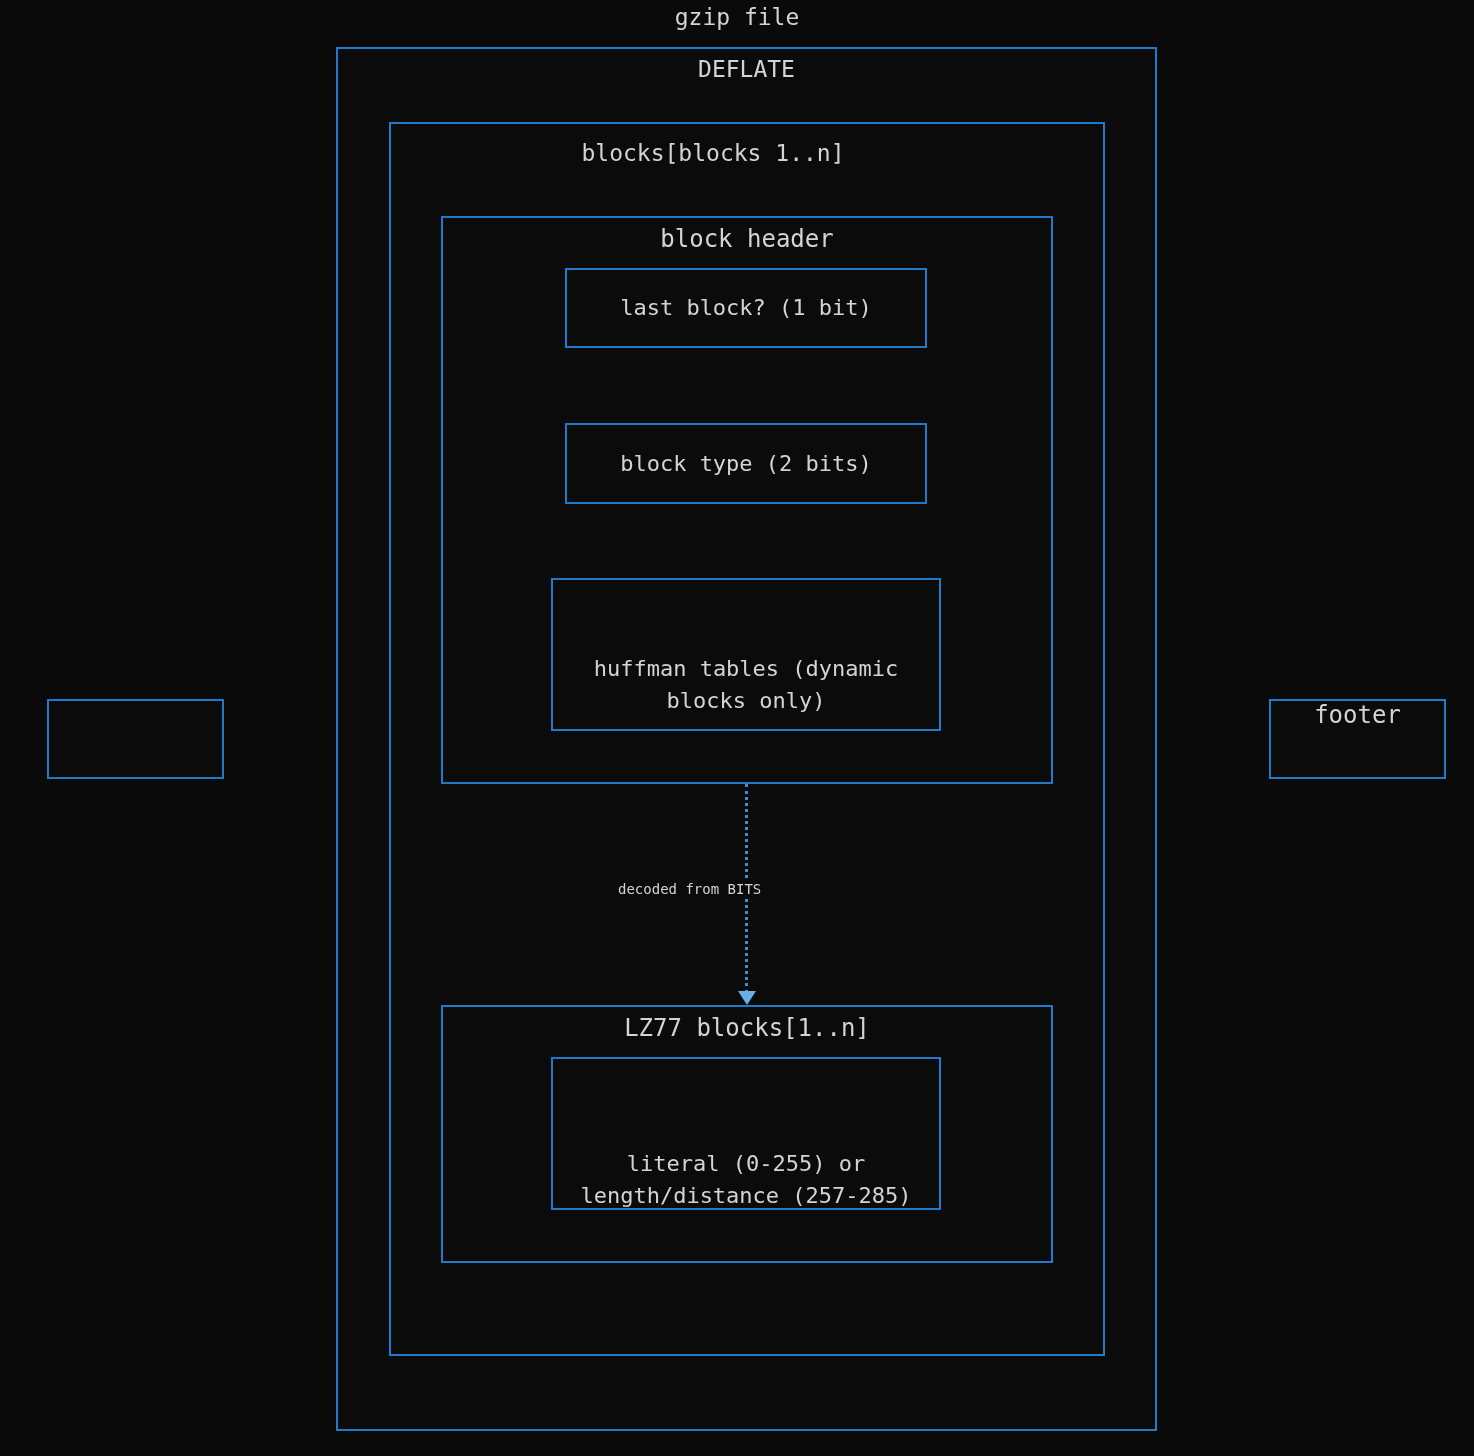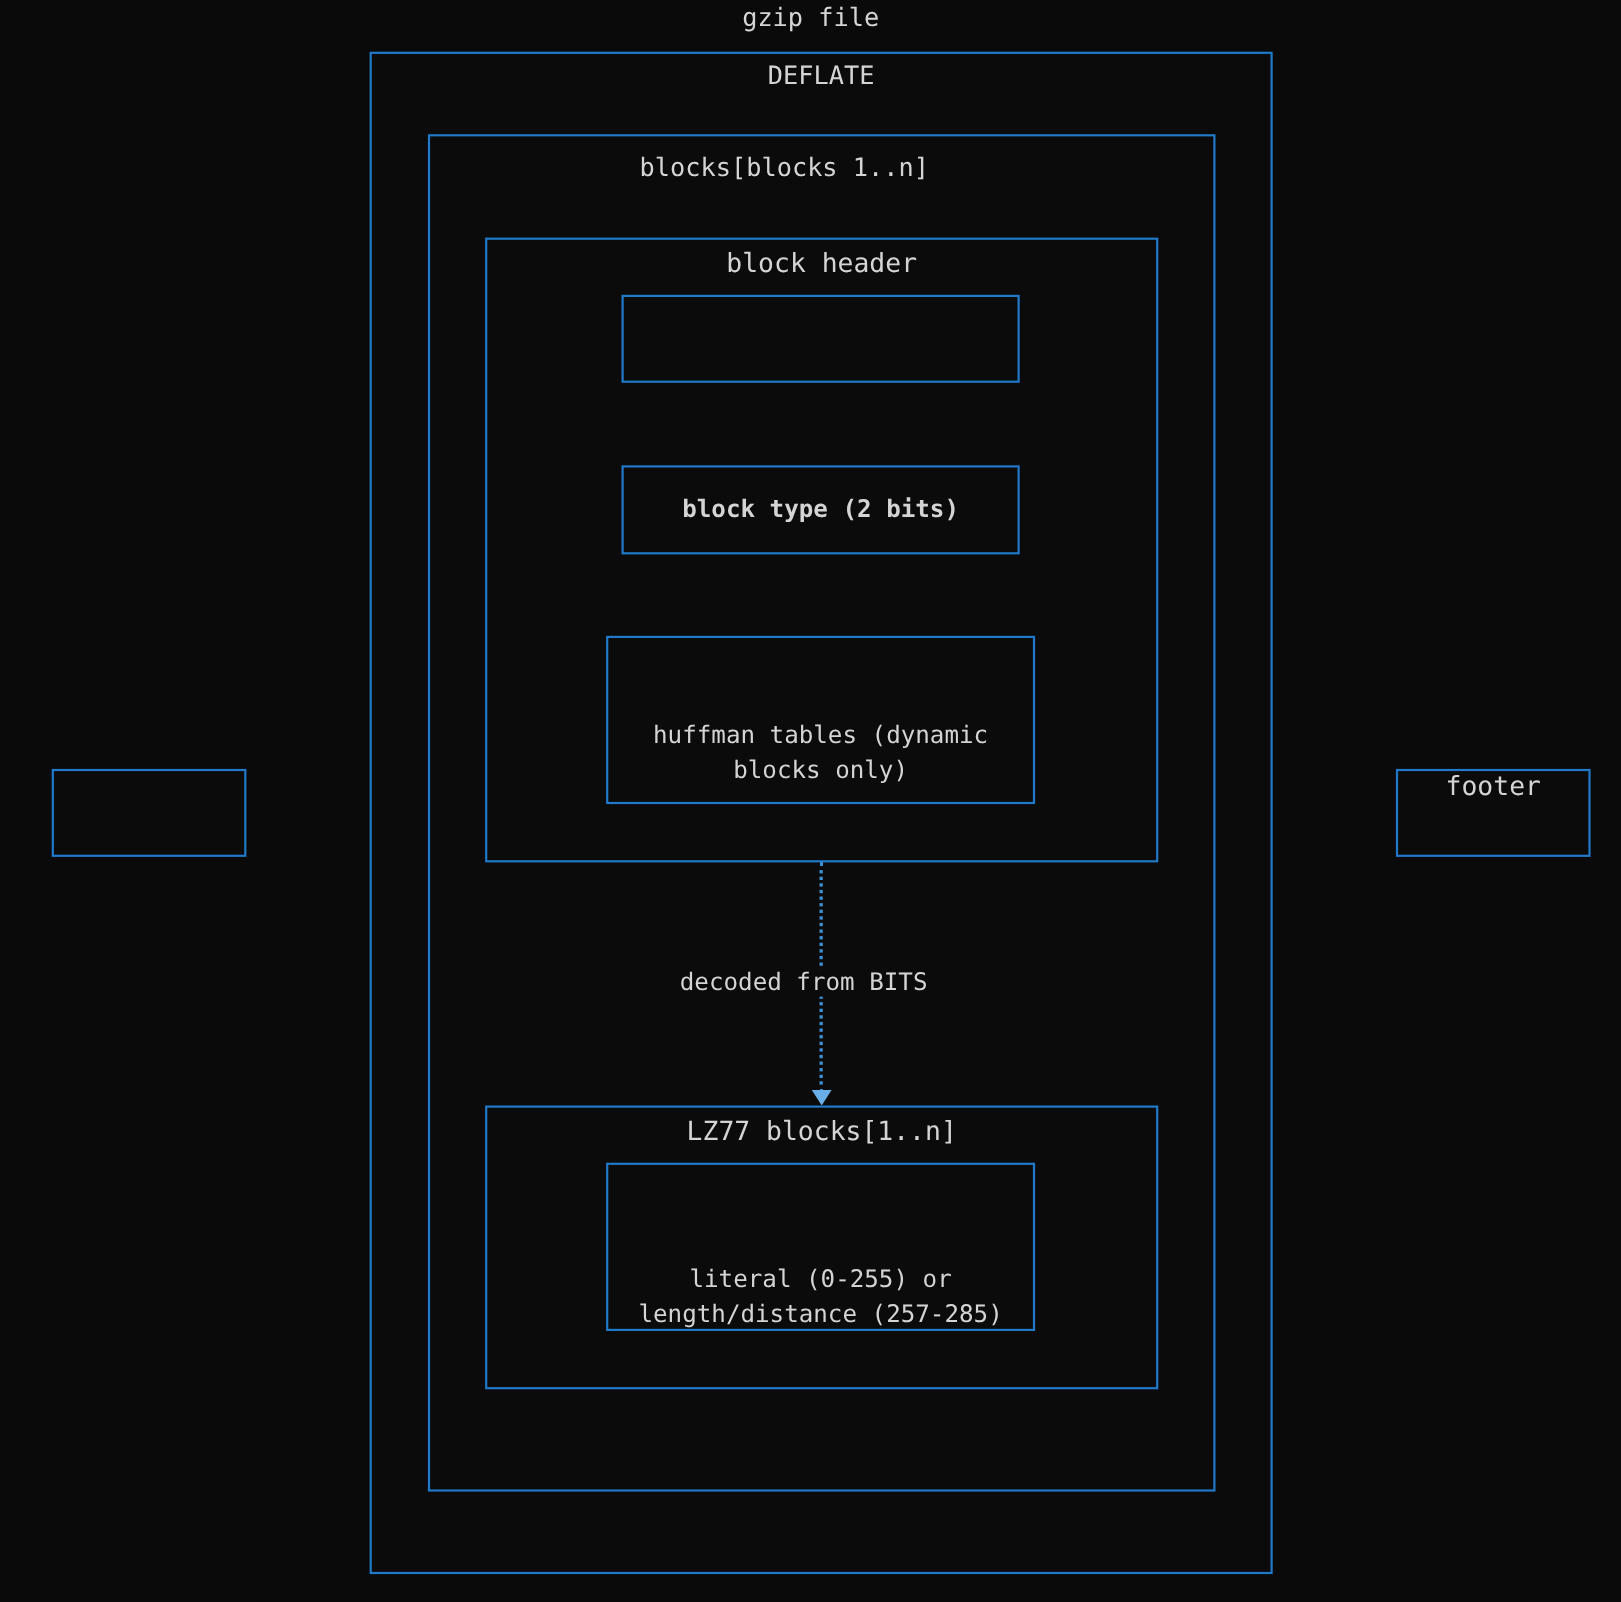--- a/index.html
+++ b/index.html
@@ -55,21 +55,21 @@
     position: absolute;
     width: 0;
     height: 0;
     border-left: 9px solid transparent;
     border-right: 9px solid transparent;
     border-top: 14px solid #6aaee8;
   }
   .edge-label {
     position: absolute;
     color: #d4d4d4;
-    font-size: 22px;
+    font-size: 14px;
     white-space: pre;
     background: #0b0b0b;
     padding: 0 6px;
   }
 </style>
 </head>
 <body>
 
 <div id="canvas">
 
@@ -83,23 +83,24 @@
   <div class="box" style="left:336px; top:47px; width:821px; height:1384px;"></div>
   <div class="title fs-root" style="left:336px; top:54px; width:821px;">DEFLATE</div>
 
   <div class="box" style="left:389px; top:122px; width:716px; height:1234px;"></div>
   <div class="title fs-root" style="left:389px; top:138px; width:648px;">blocks[blocks 1..n]</div>
 
   <div class="box" style="left:441px; top:216px; width:612px; height:568px;"></div>
   <div class="title fs-box" style="left:441px; top:223px; width:612px;">block header</div>
 
   <div class="box" style="left:565px; top:268px; width:362px; height:80px;"></div>
+  <div class="centered-label fs-leaf" style="left:565px; top:268px; width:362px; height:80px;">last block? (1 bit)</div>
 
   <div class="box" style="left:565px; top:423px; width:362px; height:81px;"></div>
-  <div class="centered-label fs-leaf" style="left:565px; top:423px; width:362px; height:81px;font-weight:bold;">block type (2 bits)</div>
+  <div class="centered-label fs-leaf" style="left:565px; top:423px; width:362px; height:81px;">block type (2 bits)</div>
 
   <div class="box" style="left:551px; top:578px; width:390px; height:153px;"></div>
   <div class="centered-label fs-leaf" style="left:551px; top:608px; width:390px; height:153px; white-space:pre;">huffman tables (dynamic
 blocks only)</div>
 
   <div class="edge-line" style="left:745px; top:784px; height:209px;"></div>
   <div class="edge-head" style="left:738px; top:991px;"></div>
   <div class="edge-label" style="left:612px; top:881px;">decoded from BITS</div>
 
   <div class="box" style="left:441px; top:1005px; width:612px; height:258px;"></div>

